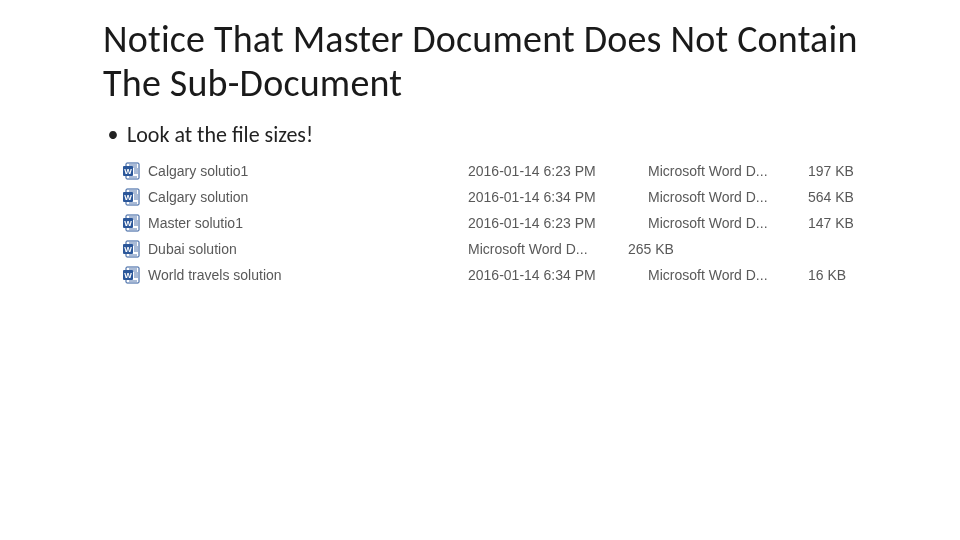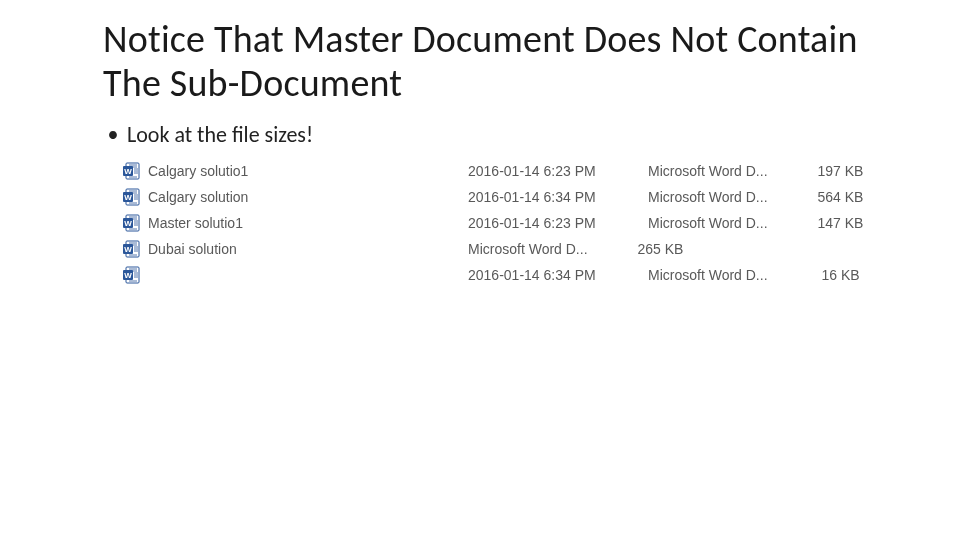--- a/index.html
+++ b/index.html
@@ -50,21 +50,21 @@
     color: #595959;
   }
   .col-name {
     display: flex;
     align-items: center;
     width: 345px;
     gap: 7px;
   }
   .col-date { width: 180px; }
   .col-type { width: 160px; }
-  .col-size { width: 65px; text-align: center; position: relative; }
+  .col-size { width: 65px; text-align: left; position: relative; }
   .word-icon {
     width: 18px;
     height: 18px;
     position: relative;
     flex-shrink: 0;
   }
   .word-icon svg { display: block; }
 </style>
 </head>
 <body>
@@ -149,20 +149,21 @@
     <div class="file-row">
       <div class="col-name">
         <span class="word-icon">
           <svg viewBox="0 0 18 18">
               <rect x="3" y="1" width="13" height="16" rx="1" fill="#fff" stroke="#2b579a" stroke-width="1"></rect>
               <rect x="0" y="4" width="10" height="10" rx="1" fill="#2b579a"></rect>
               <text x="5" y="12" font-size="8" font-family="Arial" fill="#fff" text-anchor="middle" font-weight="bold">W</text>
               <path d="M6 3 h8 M6 5 h8 M11 7 h4 M11 9 h4 M11 11 h4 M6 15 h8" stroke="#2b579a" stroke-width="0.8"></path>
             </svg>
         </span>
+        <span>World travels solution</span>
       </div>
       <div class="col-date">2016-01-14 6:34 PM</div>
       <div class="col-type">Microsoft Word D...</div>
       <div class="col-size">16 KB</div>
     </div>
 
   </div>
 </div>
 
 </body></html>

